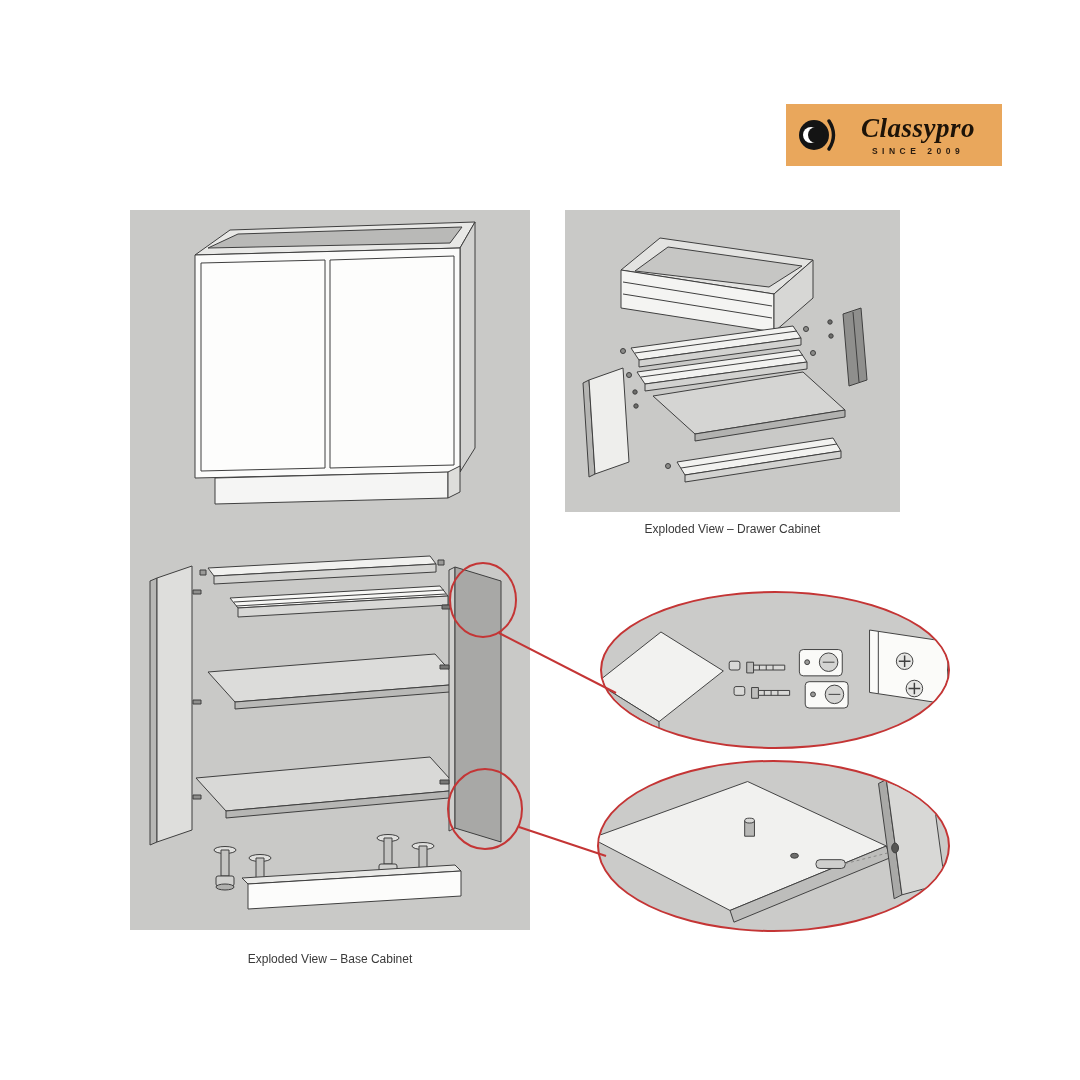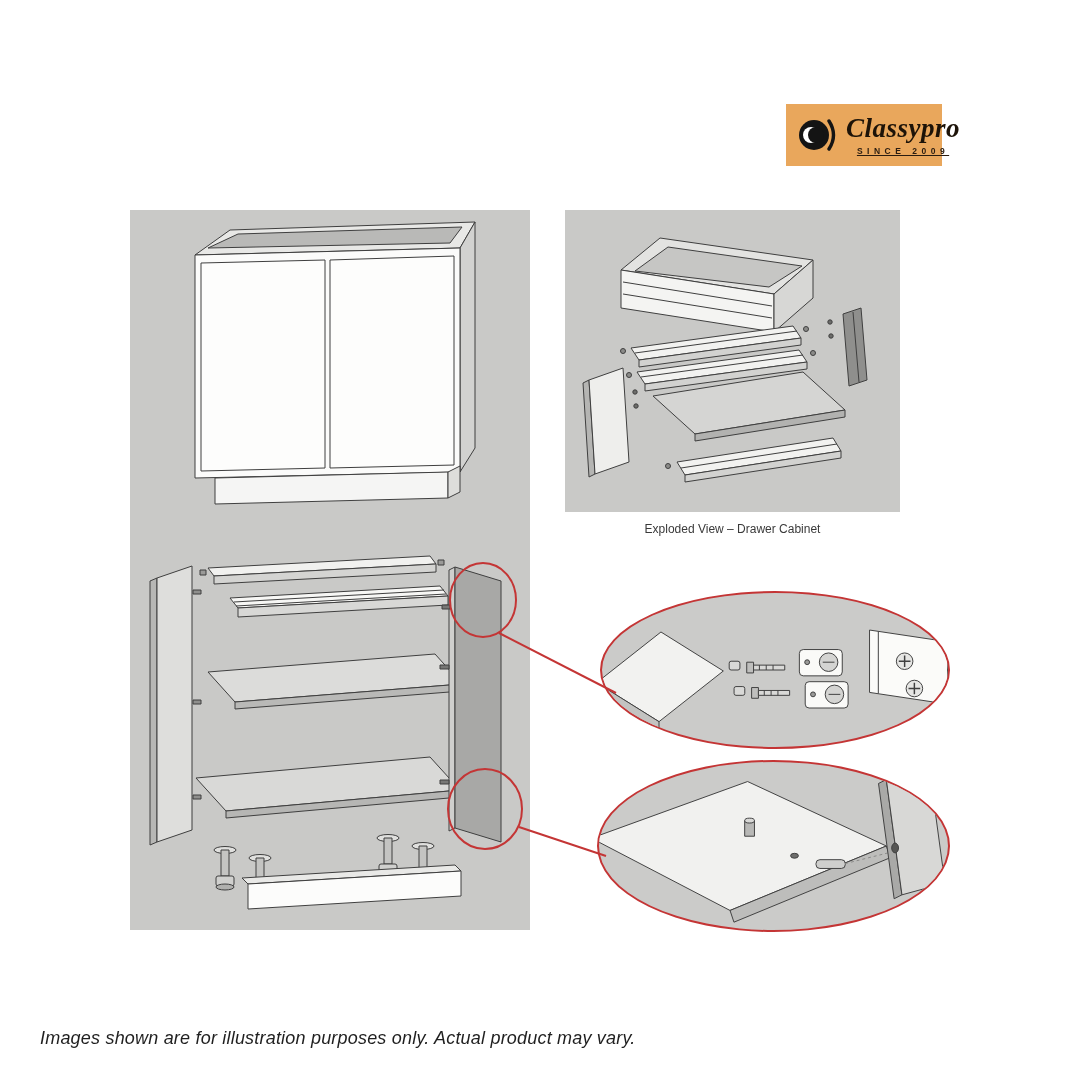--- a/index.html
+++ b/index.html
@@ -2,30 +2,30 @@
 <html><head>
 <meta charset="utf-8">
 <style>
   * { margin:0; padding:0; box-sizing:border-box; }
   html,body { background:#ffffff; }
   .page {
     position:relative; width:1080px; height:1080px; background:#ffffff;
     font-family:"Liberation Sans","DejaVu Sans",sans-serif; overflow:hidden;
   }
   .logo {
-    position:absolute; left:786px; top:104px; width:156px; height:62px;
+    position:absolute; left:786px; top:104px; width:216px; height:62px;
     background:#e9a75c; display:flex; align-items:center; gap:8px; padding:0 12px;
   }
   .logo-icon { width:40px; height:40px; flex:0 0 auto; }
   .logo-text { display:flex; flex-direction:column; align-items:center; margin:0 auto; }
   .logo-name {
     font-family:"Liberation Serif","DejaVu Serif",serif; font-style:italic; font-weight:bold;
     font-size:27px; color:#1d1308; line-height:1; letter-spacing:0.5px;
   }
-  .logo-tagline { font-size:8.5px; letter-spacing:4.5px; color:#2a1c10; margin-top:4px; font-weight:bold;text-decoration:underline; }
+  .logo-tagline { font-size:8.5px; letter-spacing:4.5px; color:#2a1c10; margin-top:4px; font-weight:bold; }
   .panel { position:absolute; background:#c9c9c7; }
   .panel-left  { left:130px; top:210px; width:400px; height:720px; }
   .panel-right { left:565px; top:210px; width:335px; height:302px; }
   .panel svg { display:block; width:100%; height:100%; }
   .caption { position:absolute; font-size:12px; color:#3a3a3a; text-align:center; }
   .caption-drawer { left:565px; top:522px; width:335px; }
   .caption-base   { left:130px; top:952px; width:400px; }
   .bubble {
     position:absolute; background:#cbcbc9; border:2px solid #c43535;
     border-radius:50%; overflow:hidden;
@@ -172,20 +172,21 @@
 
         <polygon points="112,252 268,228 276,241 120,265" fill="#f2f2f0"></polygon>
         <polygon points="120,265 276,241 276,248 120,272" fill="#d2d2d0"></polygon>
         <line x1="116" y1="258" x2="272" y2="234"></line>
         <circle cx="103" cy="256" r="2.5" fill="#8b8b89"></circle>
       </g>
     </svg>
   </div>
 
   <div class="caption caption-drawer">Exploded View – Drawer Cabinet</div>
+  <div class="caption caption-base">Exploded View – Base Cabinet</div>
 
   <div class="bubble bubble-1">
     <svg viewBox="0 0 350 158">
       <g stroke="#3f3f3f" stroke-width="1" stroke-linejoin="round">
 
         <polygon points="-8,92 58,40 122,80 56,132" fill="#f2f2f0"></polygon>
         <polygon points="-8,92 56,132 56,152 -8,112" fill="#c3c3c1"></polygon>
 
         <rect x="128" y="70" width="11" height="9" rx="2" fill="#d9d9d7"></rect>
         <rect x="133" y="96" width="11" height="9" rx="2" fill="#d9d9d7"></rect>
@@ -255,15 +256,14 @@
     </svg>
   </div>
 
   <svg class="overlay" viewBox="0 0 1080 1080">
     <ellipse cx="483" cy="600" rx="33" ry="37" fill="none" stroke="#c43535" stroke-width="2"></ellipse>
     <ellipse cx="485" cy="809" rx="37" ry="40" fill="none" stroke="#c43535" stroke-width="2"></ellipse>
     <line x1="499" y1="633" x2="616" y2="693" stroke="#c43535" stroke-width="2"></line>
     <line x1="519" y1="827" x2="606" y2="856" stroke="#c43535" stroke-width="2"></line>
   </svg>
 
-  <div class="footer">Images shown are for illustration purposes only. Actual product may vary.</div>
 
 </div>
 
 </body></html>

